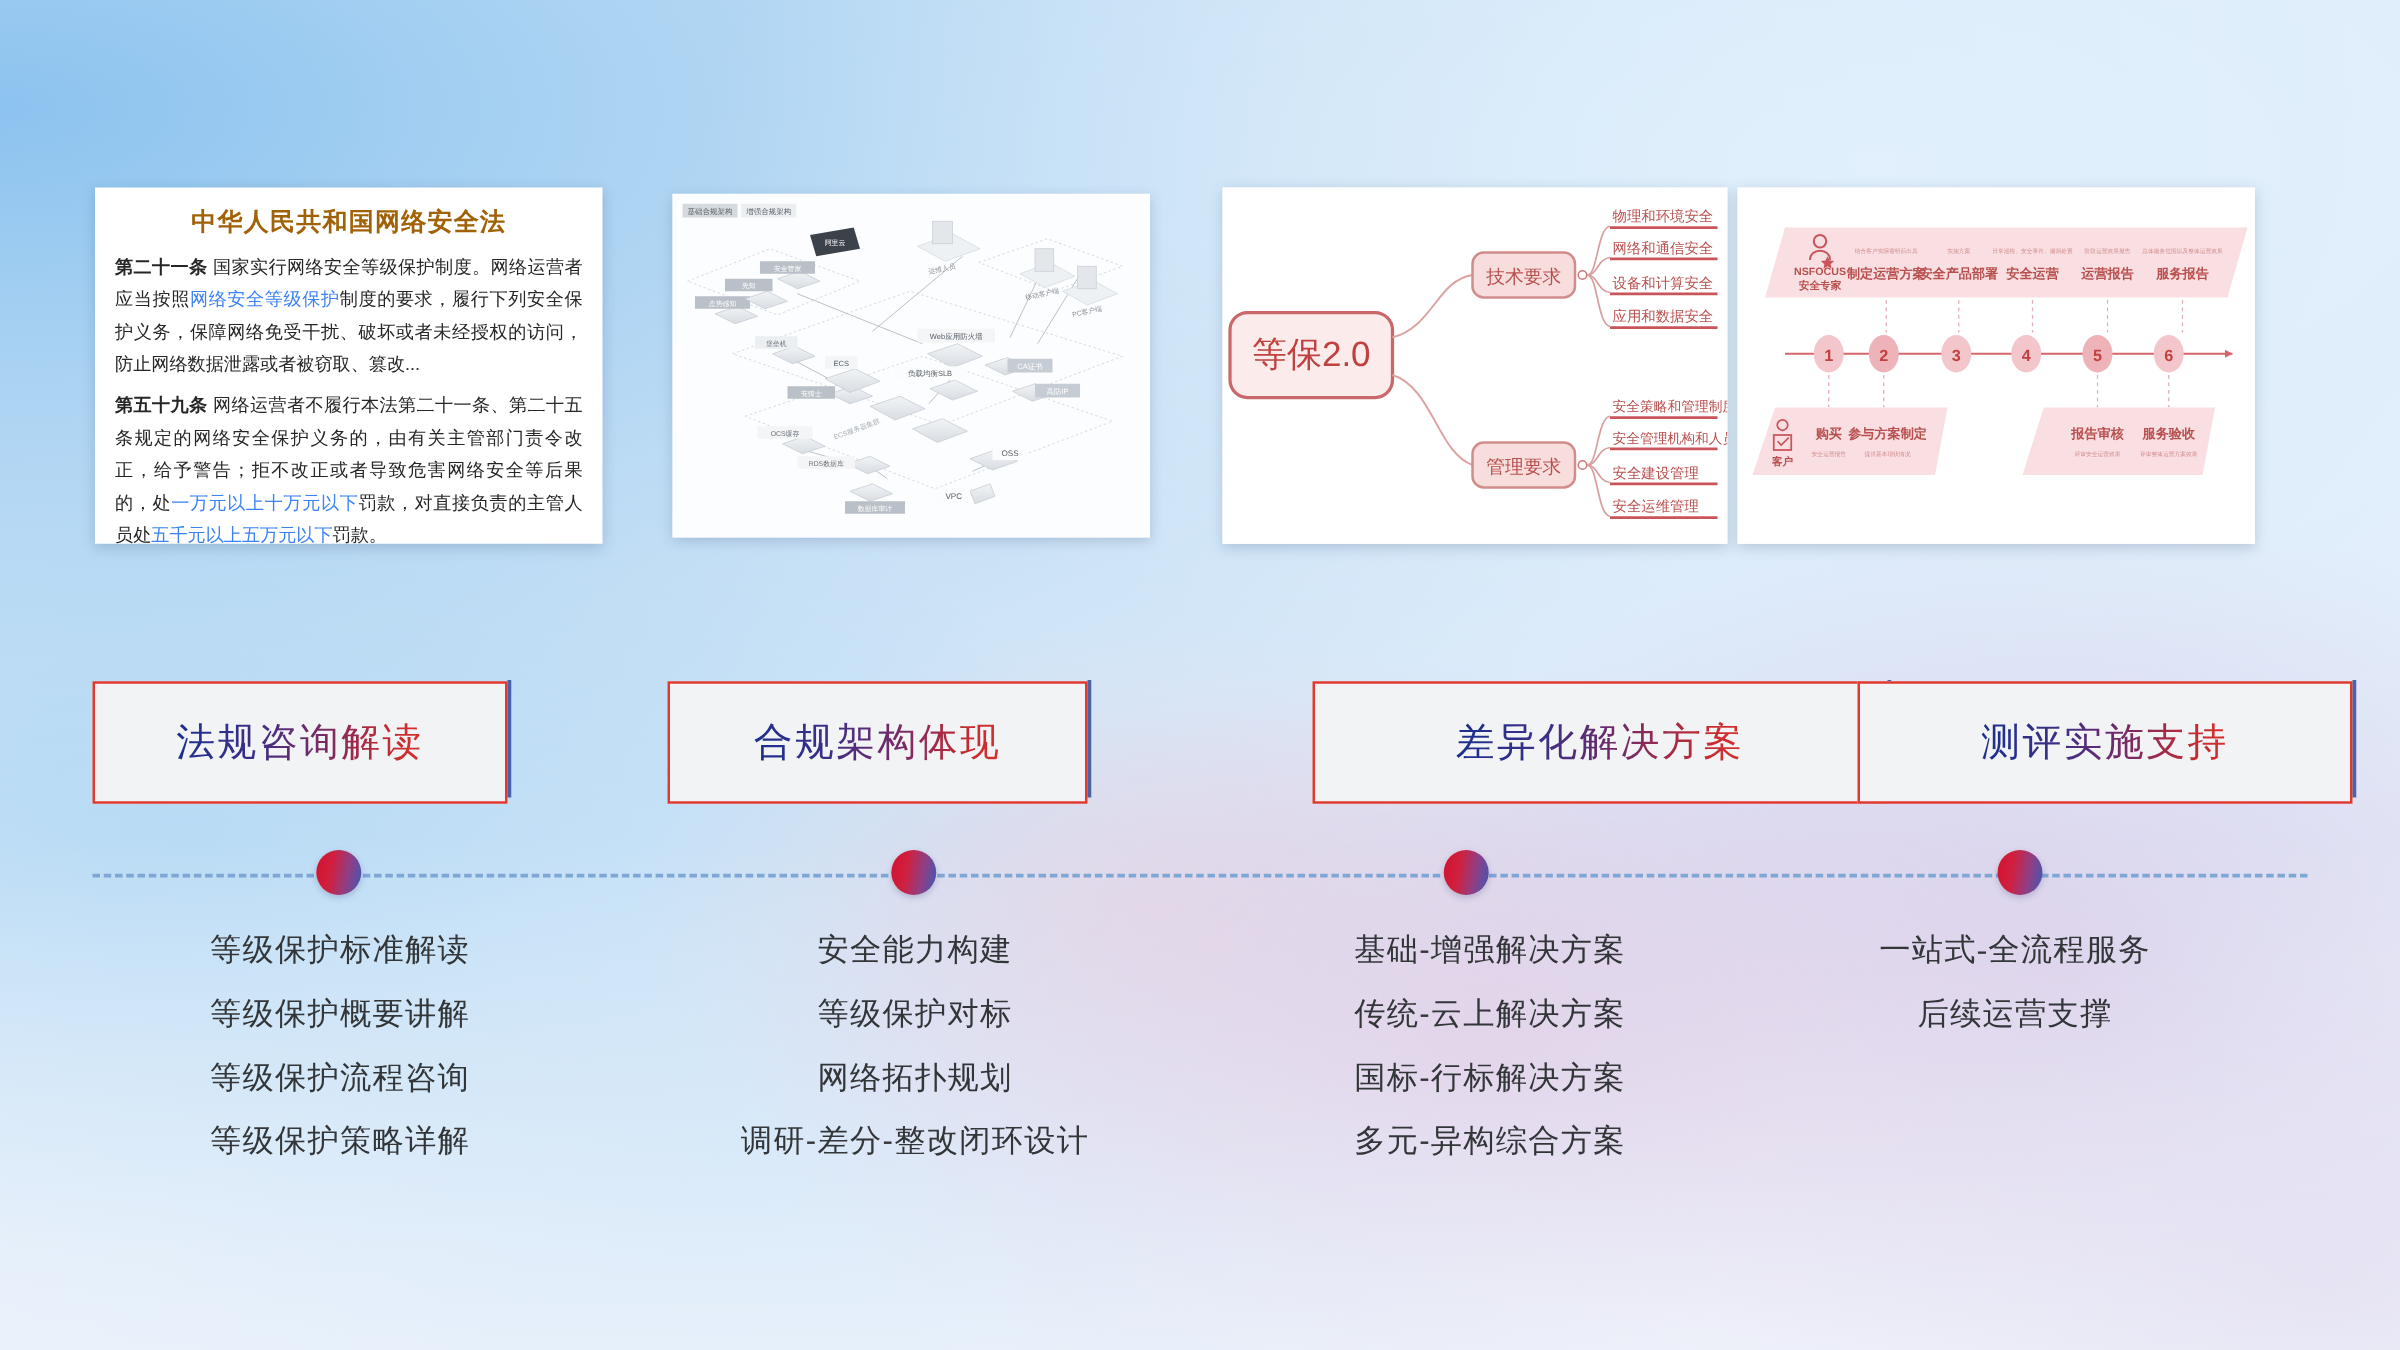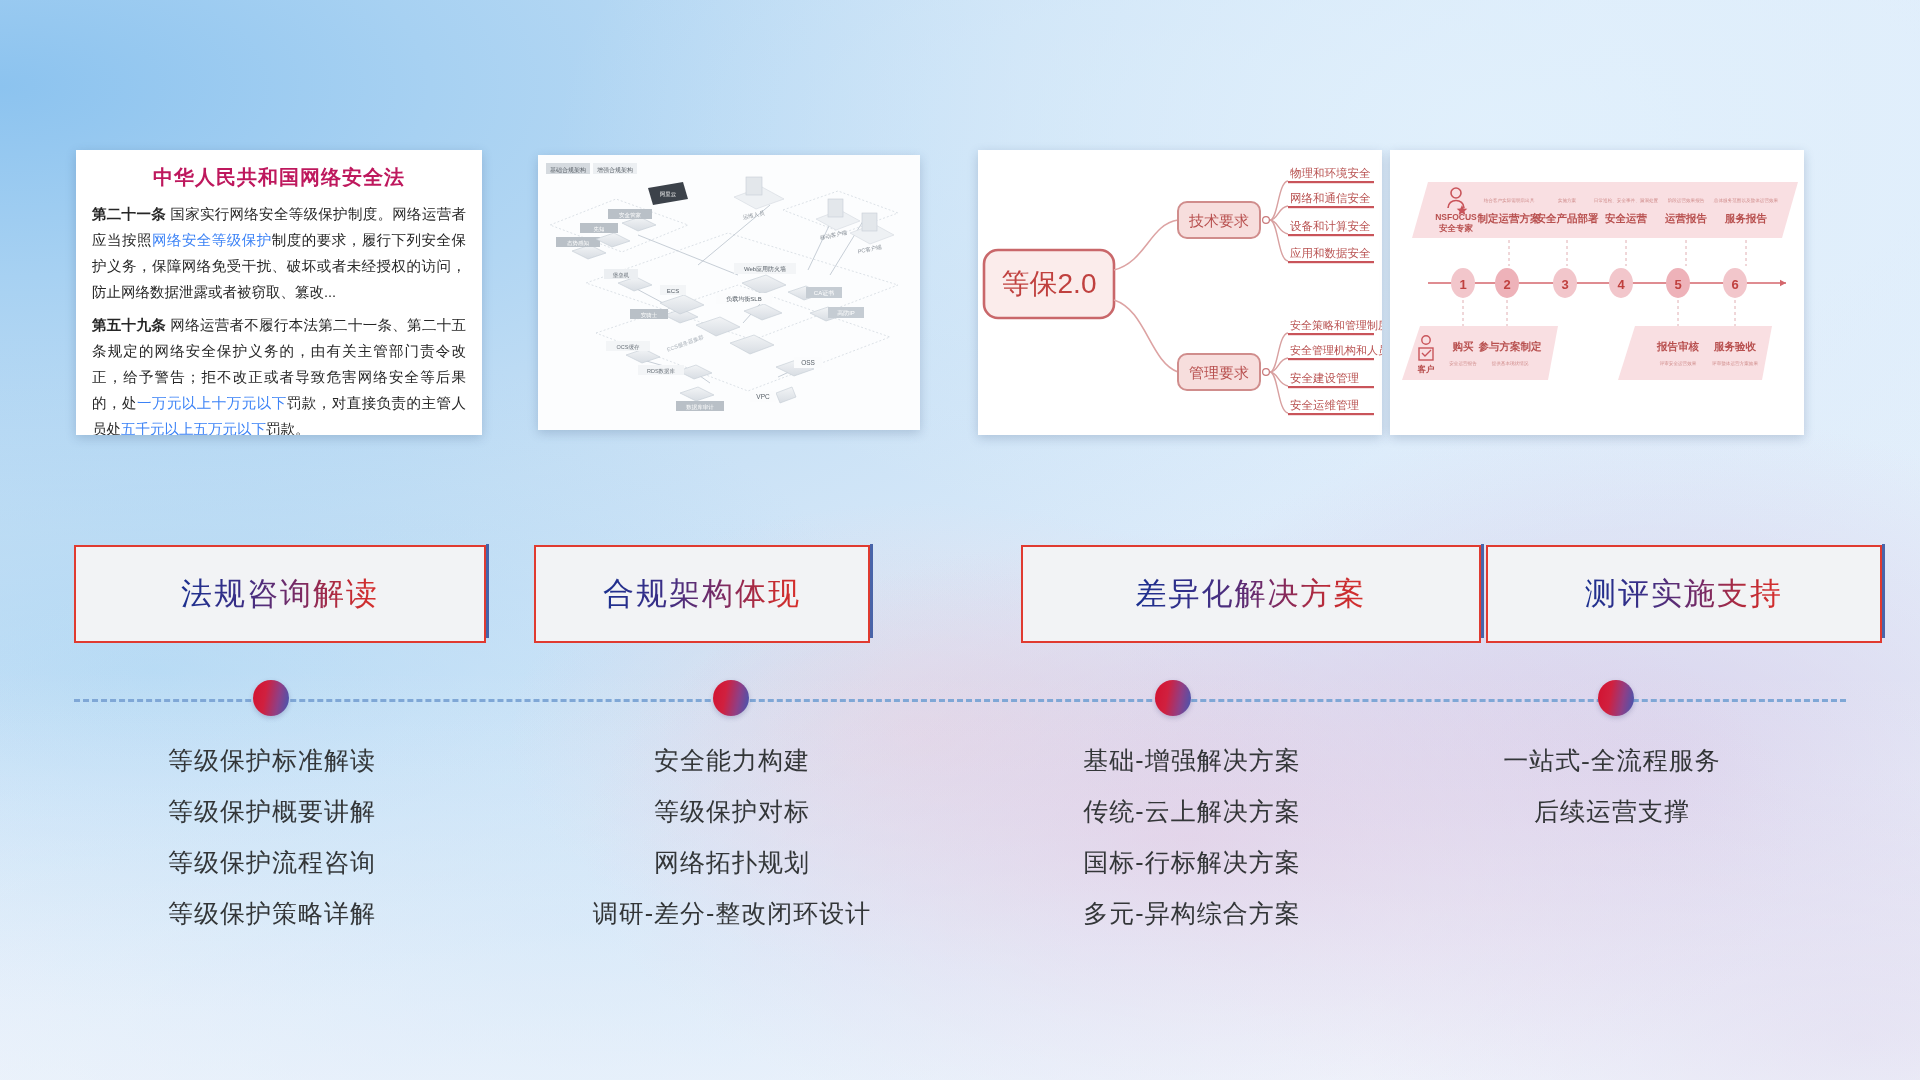--- a/index.html
+++ b/index.html
@@ -47,21 +47,21 @@
     overflow:hidden;
   }
   .card.c1{ left:76px;   width:406px; height:285px; }
   .card.c2{ left:538px;  width:382px; height:275px; top:5px; }
   .card.c3{ left:978px;  width:404px; height:285px; }
   .card.c4{ left:1390px; width:414px; height:285px; }
 
   
   .law{ padding:14px 16px 10px 16px; }
   .law-title{
-    text-align:center; font-weight:bold; font-size:20px; color:#be185d;
+    text-align:center; font-weight:bold; font-size:20px; color:#a16207;
     letter-spacing:1px; margin-bottom:10px;
   }
   .law-p{
     font-size:14.5px; line-height:26px; color:#262626; text-align:justify;
   }
   .law-p + .law-p{ margin-top:7px; }
   .law-p b{ font-weight:bold; }
   .law-p .hl{ color:#3b82f6; }
 
   
@@ -82,23 +82,23 @@
     position:absolute; top:0; height:98px;
     background:#f2f3f5;
     border:2px solid #e03a30;
     display:flex; align-items:center; justify-content:center;
     box-shadow:3px 3px 0 0 rgba(40,70,140,.0);
   }
   .hbox::after{
     content:""; position:absolute; right:-5px; top:-3px; bottom:3px; width:3px;
     background:#2f4d9b; opacity:.85;
   }
-  .hbox.h1{ left:74px;   width:412px;text-align:right; }
+  .hbox.h1{ left:74px;   width:332px;text-align:right; }
   .hbox.h2{ left:534px;  width:336px; }
-  .hbox.h3{ left:1021px;  width:460px; }
+  .hbox.h3{ left:1050px;  width:460px; }
   .hbox.h4{ left:1486px; width:396px; }
   .hbox-label{
     font-size:31px; letter-spacing:2px; font-weight:500;
     background:linear-gradient(90deg,#1b2f8f 0%,#3a2f87 30%,#7a2a63 60%,#c22b33 85%,#d8302c 100%);
     -webkit-background-clip:text; background-clip:text; color:transparent;
     -webkit-text-fill-color:transparent;
   }
 
   
   #timeline{ position:absolute; top:680px; left:0; width:1920px; height:40px; }

